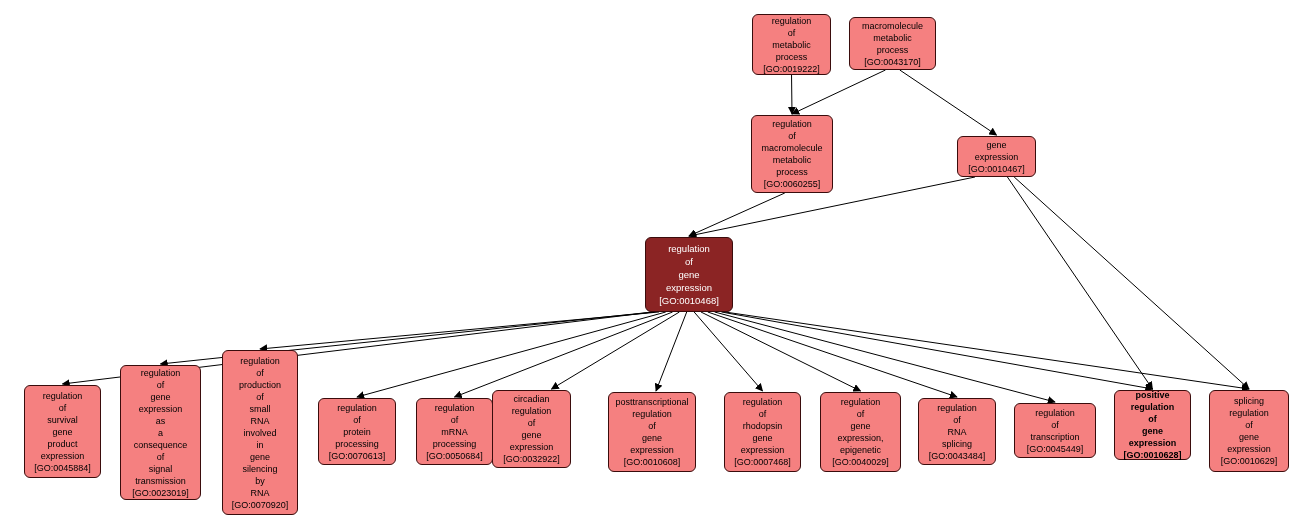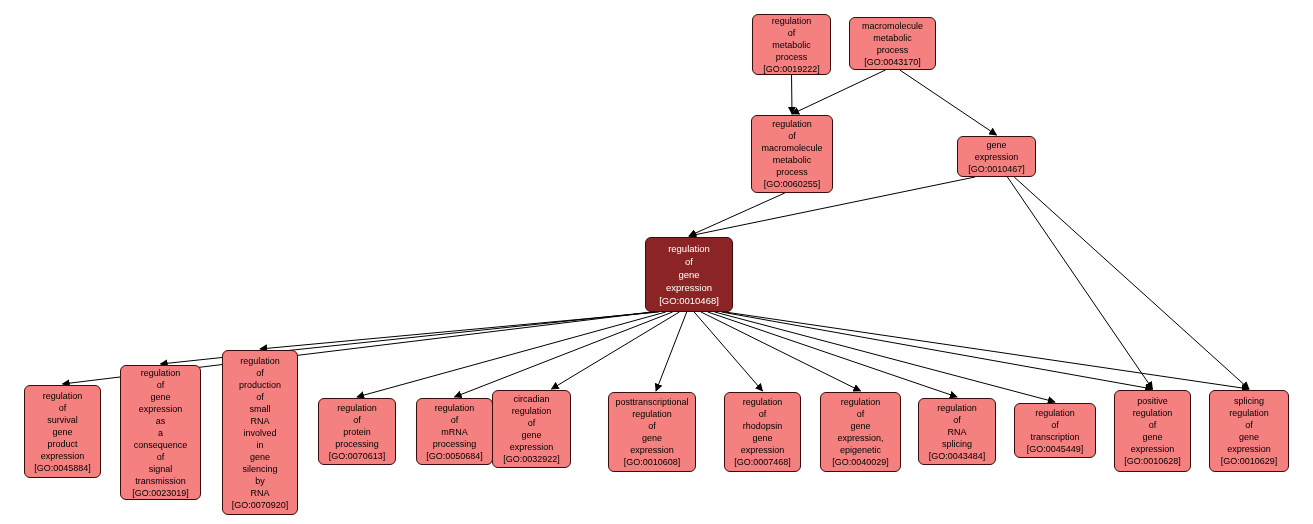--- a/index.html
+++ b/index.html
@@ -205,21 +205,21 @@
 RNA
 splicing
 [GO:0043484]</span>
     </div>
     <div class="node" style="left: 1014px; top: 403px; width: 82px; height: 55px;">
       <span class="node-label">regulation
 of
 transcription
 [GO:0045449]</span>
     </div>
-    <div class="node" style="left: 1114px; top: 390px; width: 77px; height: 82px;">
+    <div class="node" style="left: 1114px; top: 390px; width: 77px; height: 70px; font-weight: bold;">
       <span class="node-label">positive
 regulation
 of
 gene
 expression
 [GO:0010628]</span>
     </div>
     <div class="node" style="left: 1209px; top: 390px; width: 80px; height: 82px;">
       <span class="node-label">splicing
 regulation

